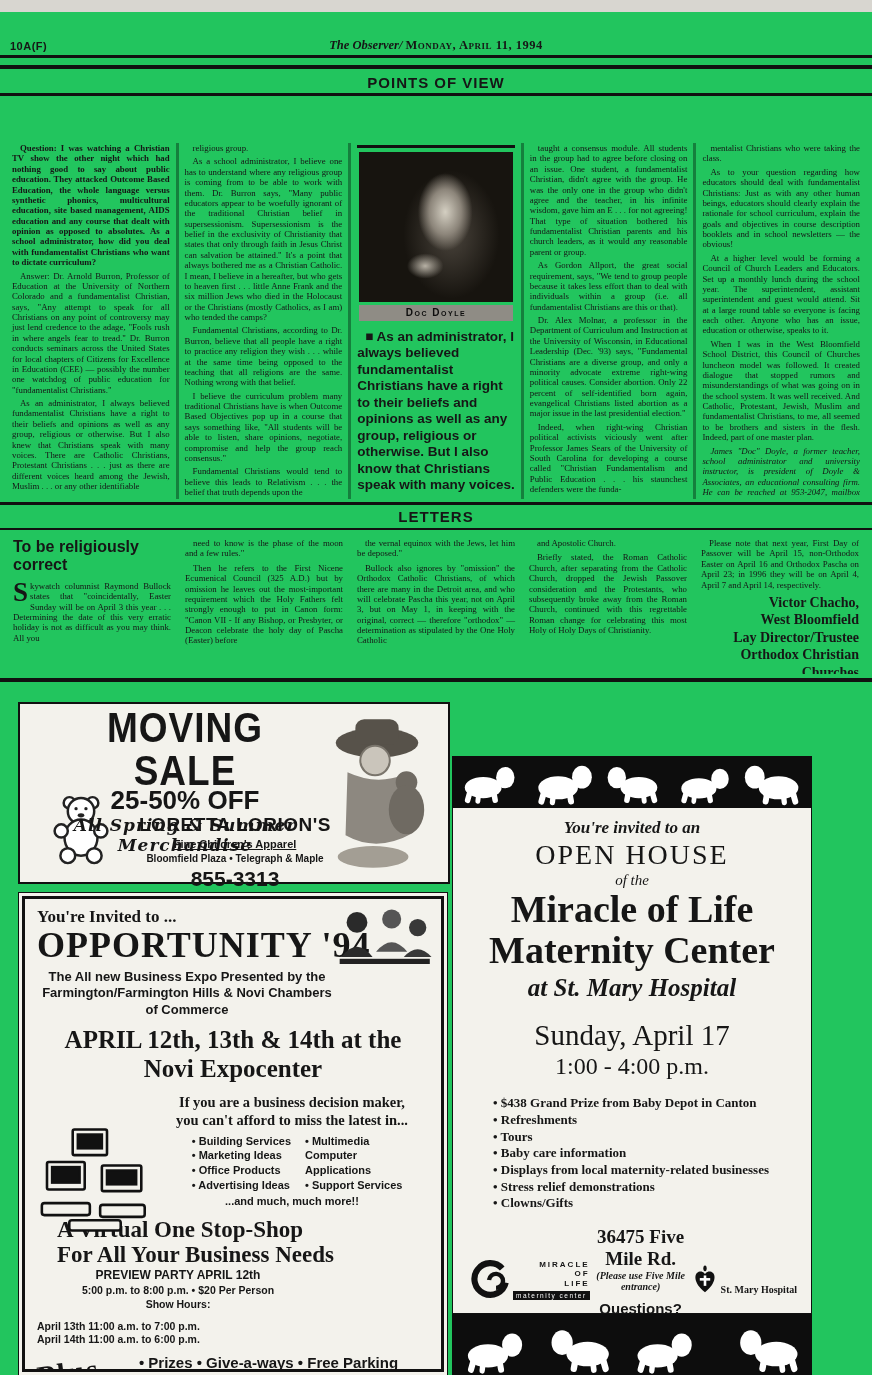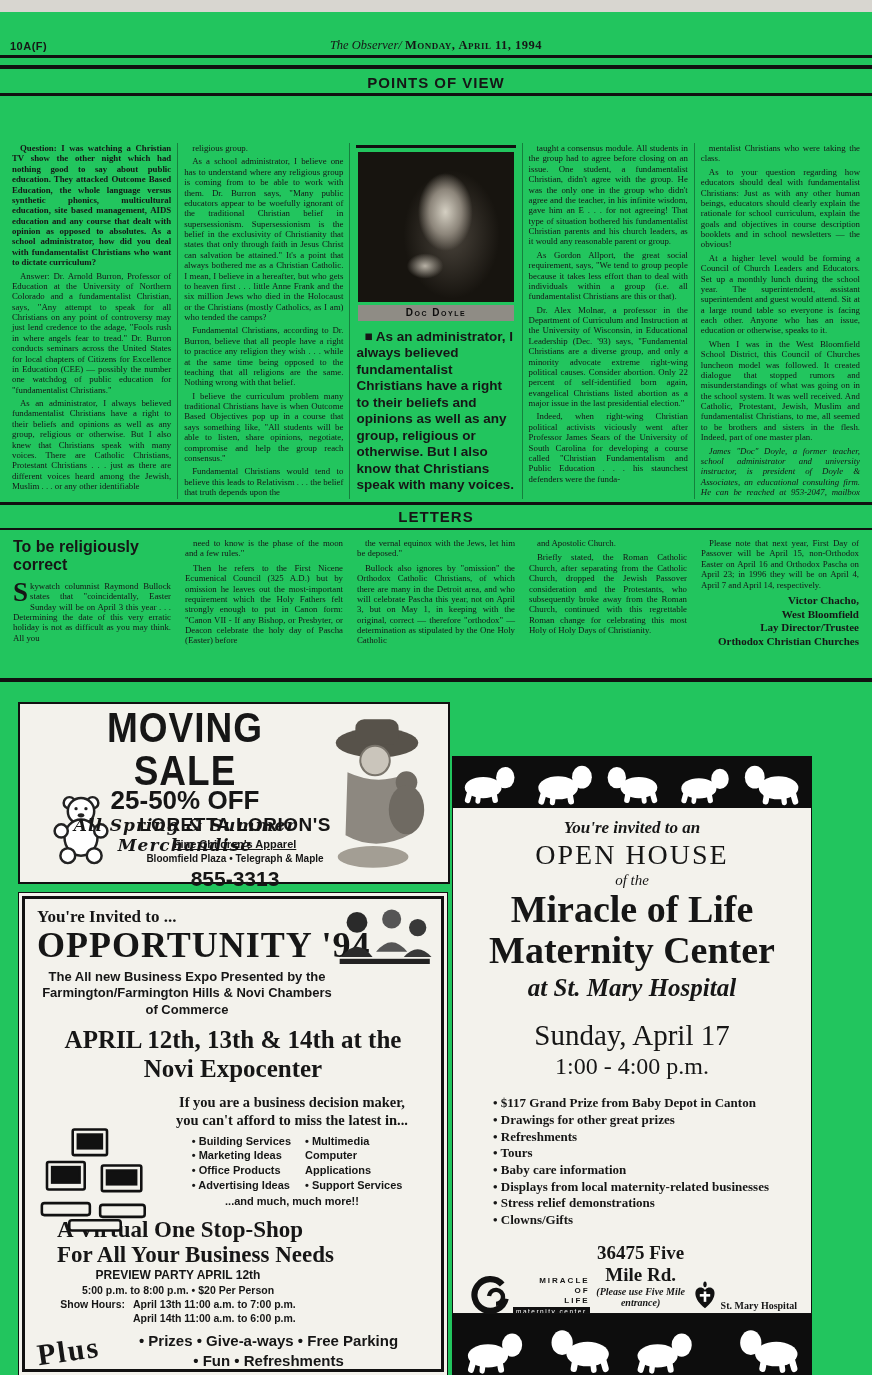--- a/index.html
+++ b/index.html
@@ -6,27 +6,27 @@
   .sheet{
     position:relative;width:872px;height:1375px;margin:12px auto;
     background:#22c55e;color:#161616;overflow:hidden;
     font-family:"Liberation Serif",serif;
   }
   .rule{position:absolute;left:0;right:0;background:#111;}
   .abs{position:absolute;}
   
   .folio{font:bold 11px "Liberation Sans",sans-serif;letter-spacing:.5px;}
   .masthead{left:0;right:0;text-align:center;font-size:12.5px;}
-  .masthead .it{font-style:italic;font-weight:normal;}
+  .masthead .it{font-style:italic;font-weight:bold;}
   .masthead .sc{font-variant:small-caps;font-weight:bold;letter-spacing:.5px;}
   .banner{left:0;right:0;text-align:center;font:bold 15px "Liberation Sans",sans-serif;letter-spacing:1px;}
   .headline{left:6px;right:6px;font:bold 38px/1 "Liberation Serif",serif;letter-spacing:-.5px;white-space:nowrap;}
   
   .article-cols{display:flex;gap:0;}
-  .acol{flex:1;min-width:0;padding:0 6px;border-right:1px solid #15803d;
+  .acol{flex:1;min-width:0;padding:0 6px;border-right:3px solid #15803d;
         font-size:8.8px;line-height:1.18;text-align:justify;overflow:hidden;}
   .acol:last-child{border-right:none;}
   .acol p{margin:0 0 3px 0;text-indent:8px;}
   .acol p:first-child{text-indent:8px;}
   .qbold{font-weight:bold;}
   .bio{font-style:italic;}
   .photo-rule{height:3px;background:#111;margin:2px 0 4px;}
   .photo{height:150px;background:
       radial-gradient(38px 54px at 56% 40%, #d4cfc2 0%, #8c857a 42%, rgba(25,22,18,0) 72%),
       radial-gradient(26px 18px at 43% 76%, #b7b1a5 0%, rgba(25,22,18,0) 70%),
@@ -36,21 +36,21 @@
   .photo-caption{margin:3px 2px 8px;background:#8f8c85;color:#0d0d0d;text-align:center;
       font:bold 10px/16px "Liberation Sans",sans-serif;font-variant:small-caps;letter-spacing:1.5px;}
   .pullquote{font:bold 13.5px/1.22 "Liberation Sans",sans-serif;text-align:left;text-indent:0;}
   
   .letters-cols{display:flex;}
   .lcol{flex:1;min-width:0;padding:0 7px;font-size:8.8px;line-height:1.18;text-align:justify;overflow:hidden;}
   .lcol p{margin:0 0 4px 0;text-indent:8px;}
   .lhead{font:bold 16px/1.15 "Liberation Sans",sans-serif;text-align:left;margin:0 0 6px 0;}
   .dropcap{float:left;font:bold 27px/22px "Liberation Serif",serif;padding-right:2px;}
   .lead-p{text-indent:0 !important;}
-  .sig{display:block;text-align:right;font-weight:bold;font-size:11px;line-height:1.25;}
+  .sig{display:block;text-align:right;font-weight:bold;font-size:14px;line-height:1.25;}
   
   .adbox{position:absolute;background:#f3f2ec;border:2px solid #111;}
   
   .ms-inner{position:relative;height:100%;}
   .ms-title{font:bold 37px/1 "Liberation Sans",sans-serif;letter-spacing:1px;transform:scaleY(1.15);}
   .ms-off{font:bold 26px/1.1 "Liberation Sans",sans-serif;}
   .ms-script{font:italic bold 17px/1.2 "DejaVu Serif",serif;letter-spacing:1px;}
   .ms-store{font:bold 19px/1.2 "Liberation Sans",sans-serif;letter-spacing:.5px;}
   .ms-sub{font:bold 11px/1.3 "Liberation Sans",sans-serif;text-decoration:underline;}
   .ms-loc{font:bold 10px/1.5 "Liberation Sans",sans-serif;}
@@ -295,21 +295,21 @@
             </div>
         </div>
         <div class="opp-more">...and much, much more!!</div>
       </div>
       <div class="opp-shop" style="margin-top:10px;">
         <span>A Virtual One Stop-Shop</span><br>
         <span>For All Your Business Needs</span>
       </div>
       <div class="opp-preview" style="margin-right:110px;">PREVIEW PARTY  APRIL 12th</div>
       <div class="opp-hours" style="margin-right:110px;">5:00 p.m. to 8:00 p.m. • $20 Per Person</div>
-      <div style="display:flex;margin-right:110px;justify-content:center;gap:8px;">
+      <div style="display:flex;margin-right:110px;justify-content:center;gap:8px;flex-direction:column;">
         <div class="opp-hours">Show Hours:</div>
         <div class="opp-hours" style="text-align:left;">
             <div>April 13th  11:00 a.m. to 7:00 p.m.</div>
             <div>April 14th  11:00 a.m. to 6:00 p.m.</div>
           </div>
       </div>
       <div class="plus-row">
         <span class="plus-word">Plus</span>
         <div class="plus-items">
           <span>•  Prizes  •  Give-a-ways  •  Free Parking</span><br>
@@ -338,22 +338,21 @@
     <div class="m-content" style="height:506px;">
       <div class="m-invite">You're invited to an</div>
       <div class="m-open">OPEN HOUSE</div>
       <div class="m-ofthe">of the</div>
       <div class="m-title">Miracle of Life</div>
       <div class="m-title">Maternity Center</div>
       <div class="m-at">at St. Mary Hospital</div>
       <div class="m-date">Sunday, April 17</div>
       <div class="m-time">1:00 - 4:00 p.m.</div>
       <div class="m-bullets">
-          <div class="m-bullet">$117 Grand Prize from Baby Depot in Canton</div>
-          <div class="m-bullet">Drawings for other great prizes</div>
+          <div class="m-bullet">$438 Grand Prize from Baby Depot in Canton</div>
           <div class="m-bullet">Refreshments</div>
           <div class="m-bullet">Tours</div>
           <div class="m-bullet">Baby care information</div>
           <div class="m-bullet">Displays from local maternity-related businesses</div>
           <div class="m-bullet">Stress relief demonstrations</div>
           <div class="m-bullet">Clowns/Gifts</div>
         </div>
       <div class="m-bottom">
         <div class="m-logo">
           <svg width="44" height="44" viewBox="0 0 50 50">

